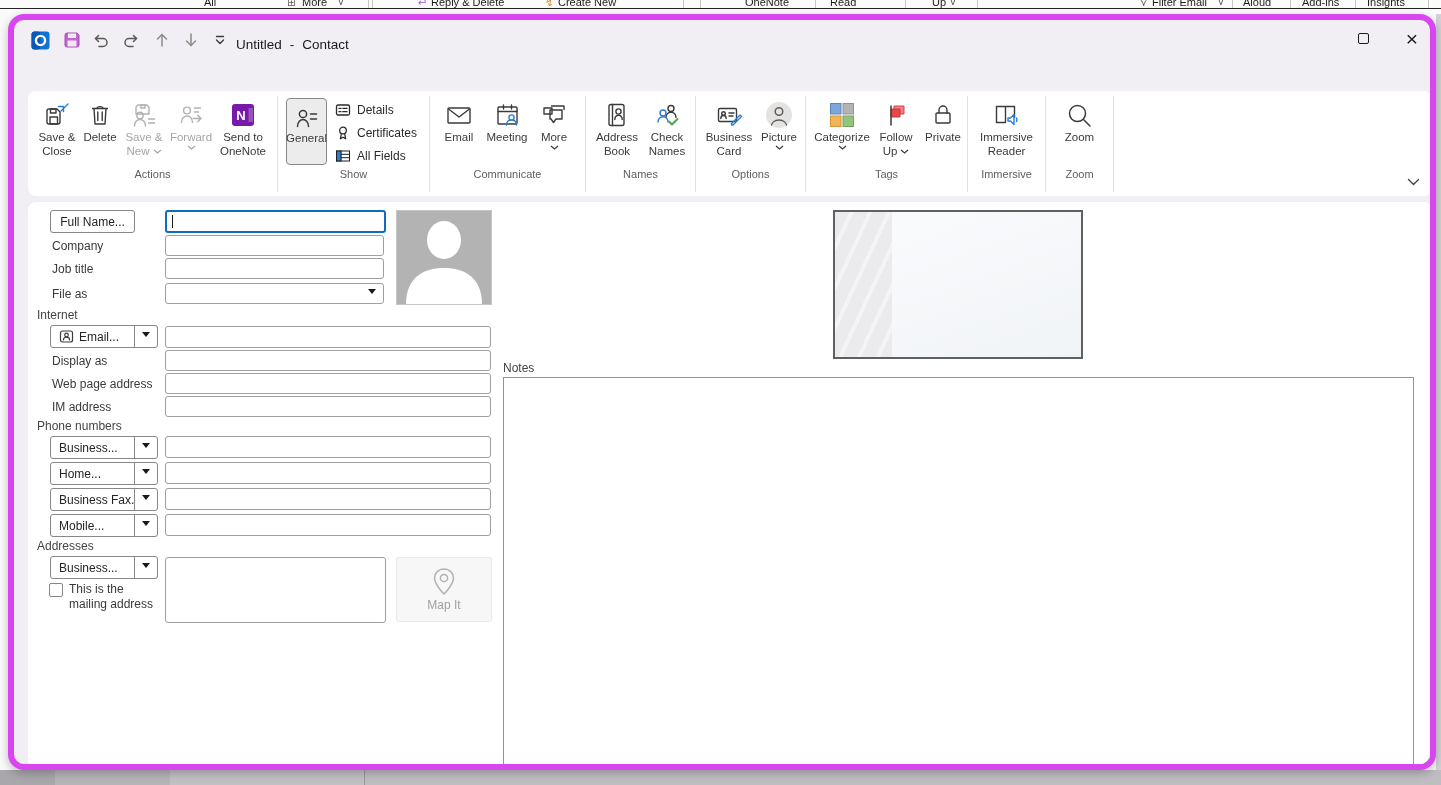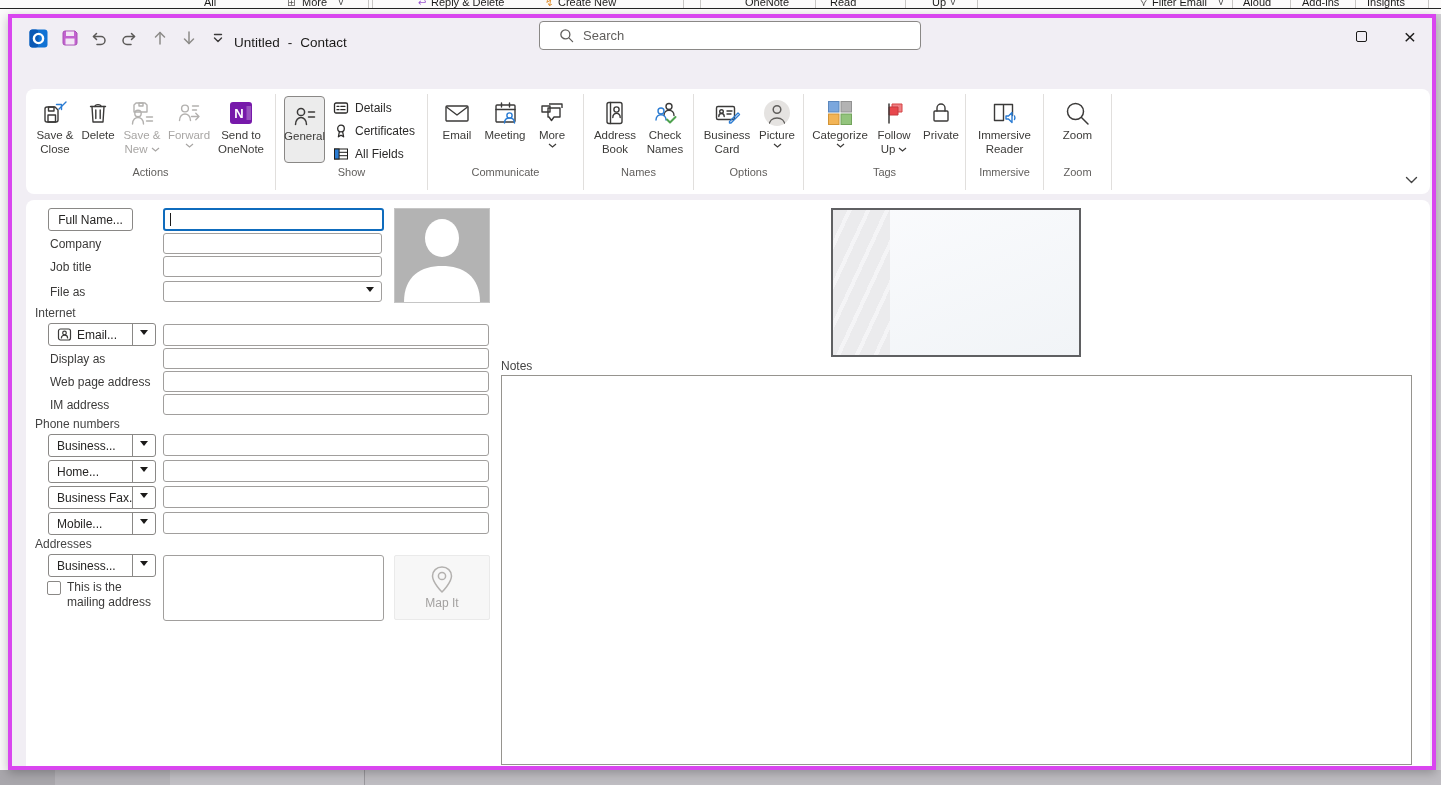--- a/index.html
+++ b/index.html
@@ -13,21 +13,21 @@
   .tsi { position:absolute; top:-3px; font-size:11px; line-height:11px; color:#1c1b1a; white-space:nowrap; }
   .tsd { position:absolute; top:0; width:1px; height:9px; background:#c8c6c4; }
   .tsic { font-size:10px; }
 
   
   #bottom-strip { position:absolute; left:0; top:770px; width:1441px; height:15px; background:#bfbdc2; }
   #bottom-strip .seg { position:absolute; top:0; height:15px; }
 
   
   #win { position:absolute; left:8px; top:14px; width:1428px; height:756px;
-         background:#f1eef4; border:4px solid #d946ef; border-radius:0;
+         background:#f1eef4; border:6px solid #d946ef; border-radius:16px;
          box-shadow:0 3px 10px rgba(0,0,0,.25); overflow:hidden; }
 
   
   .qbtn { position:absolute; top:8px; width:24px; height:24px; display:flex; align-items:center; justify-content:center; }
   #title-text { position:absolute; left:222px; top:24px; font-size:13.5px; color:#1b1a19; transform:translateY(-50%); white-space:nowrap; }
   #title-text .sep { margin:0 8px; }
   #searchbox { position:absolute; left:527px; top:3px; width:382px; height:29px; background:#fff;
                border:1px solid #8a8886; border-radius:4px; display:flex; align-items:center; }
   #searchbox .ph { font-size:13px; color:#605e5c; margin-left:9px; }
   #searchbox svg { margin-left:19px; }
@@ -187,27 +187,20 @@
   <div class="qbtn" style="left:194px">
     <svg width="14" height="13" viewBox="0 0 14 13" fill="none" stroke="#3b3a39" stroke-width="1.4" stroke-linecap="round" stroke-linejoin="round">
         <path d="M3.5 2.5 H10.5"></path>
         <path d="M3.5 6 7 9.5 10.5 6"></path>
       </svg>
   </div>
   <div id="title-text">
     <span>Untitled</span><span class="sep">-</span><span>Contact</span>
   </div>
 
-  <div id="searchbox">
-    <svg width="15" height="15" viewBox="0 0 16 16" fill="none" stroke="#605e5c" stroke-width="1.4" stroke-linecap="round">
-        <circle cx="6.8" cy="6.8" r="4.8"></circle>
-        <path d="M10.5 10.5 14.5 14.5"></path>
-      </svg>
-    <span class="ph">Search</span>
-  </div>
 
   <div class="wbtn" style="left:1332px">
       <span class="maxglyph"></span>
     </div>
   <div class="wbtn" style="left:1381px">
       <span class="closeglyph">×</span>
     </div>
 
 
   <div id="ribbon">

